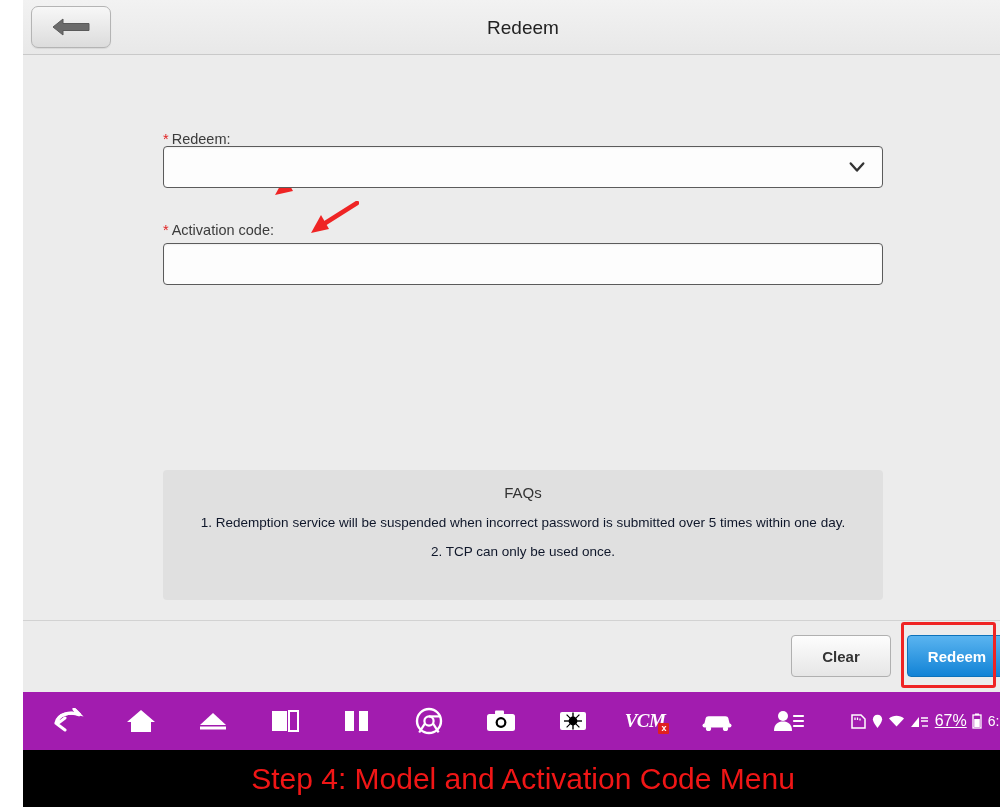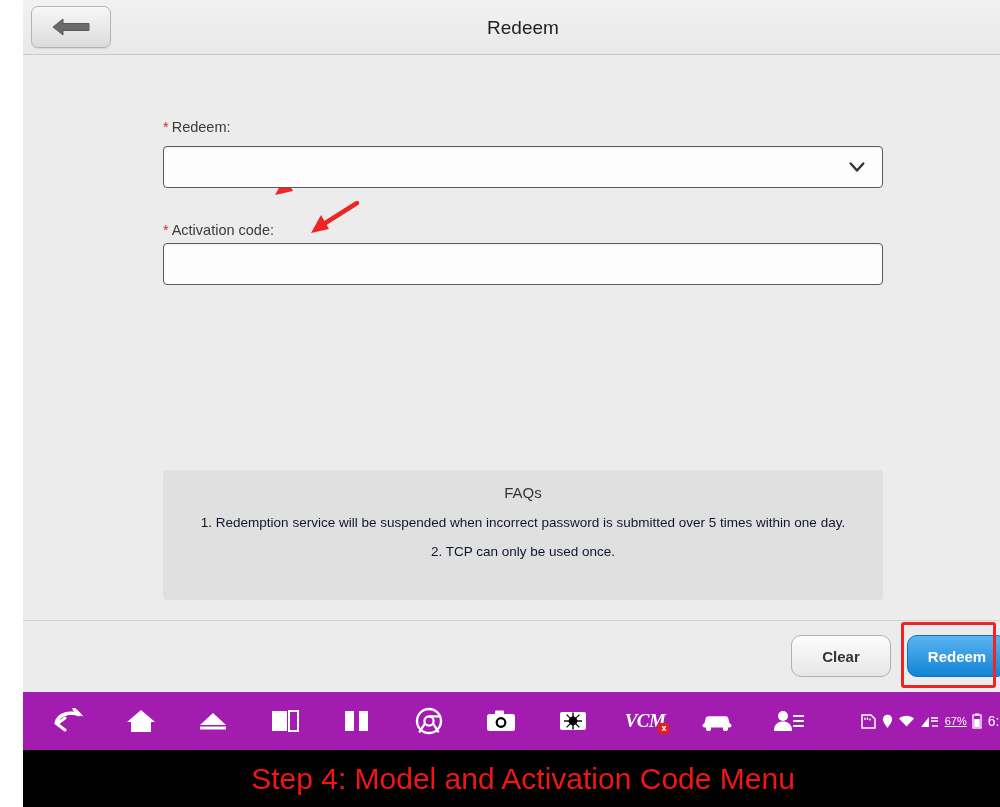--- a/index.html
+++ b/index.html
@@ -120,21 +120,21 @@
     position: absolute;
     left: 0; top: 620px;
     width: 1000px; height: 72px;
     background: #ececec;
     border-top: 1px solid #d2d2d2;
   }
   .btn {
     position: absolute;
     top: 14px;
     height: 42px;
-    border-radius: 10px;
+    border-radius: 4px;
     font-size: 15px;
     font-weight: bold;
     display: flex; align-items: center; justify-content: center;
   }
   .btn-clear {
     left: 768px; width: 100px;
     background: linear-gradient(#fdfdfd, #e6e6e6);
     border: 1px solid #b0b0b0;
     color: #333;
   }
@@ -170,21 +170,21 @@
     display: flex; align-items: center; justify-content: center;
     color: #ffffff;
   }
   .status-right {
     position: absolute;
     right: 8px; top: 0; height: 58px;
     display: flex; align-items: center;
     color: #ffffff; font-size: 12px;
   }
   .status-right > * { margin-left: 5px; }
-  .batt-pct { font-size: 11px; text-decoration: underline; }
+  .batt-pct { font-size: 16px; text-decoration: underline; }
   .clock { font-size: 14px; margin-left: 6px; }
 
   
   .caption {
     position: absolute;
     left: 0; top: 750px;
     width: 1000px; height: 57px;
     background: #000000;
     color: #f01616;
     font-size: 30px;
@@ -223,21 +223,21 @@
     <div class="back-btn">
       <svg width="44" height="24" viewBox="0 0 44 24">
         <path d="M14 4 L4 12 L14 20 L14 15.5 L40 15.5 L40 8.5 L14 8.5 Z" fill="#6b6b6b" stroke="#5a5a5a" stroke-width="1"></path>
       </svg>
     </div>
     <div class="title-text">Redeem</div>
   </div>
 
   <div class="content">
 
-    <div class="field-label" style="left:140px; top:64px;">
+    <div class="field-label" style="left:140px; top:76px;">
       <span class="req">*</span><span>Redeem:</span>
     </div>
 
     <svg class="arrow" style="left:248px; top:108px;" width="52" height="34" viewBox="0 0 52 34">
       <path d="M50 2 L12 26" stroke="#ef2424" stroke-width="4.5" stroke-linecap="round"></path>
       <path d="M4 32 L22 28 L14 14 Z" fill="#ef2424"></path>
     </svg>
 
     <div class="select-box" style="top:91px;">
       <div class="sel-val" style="line-height:42px;"></div>

